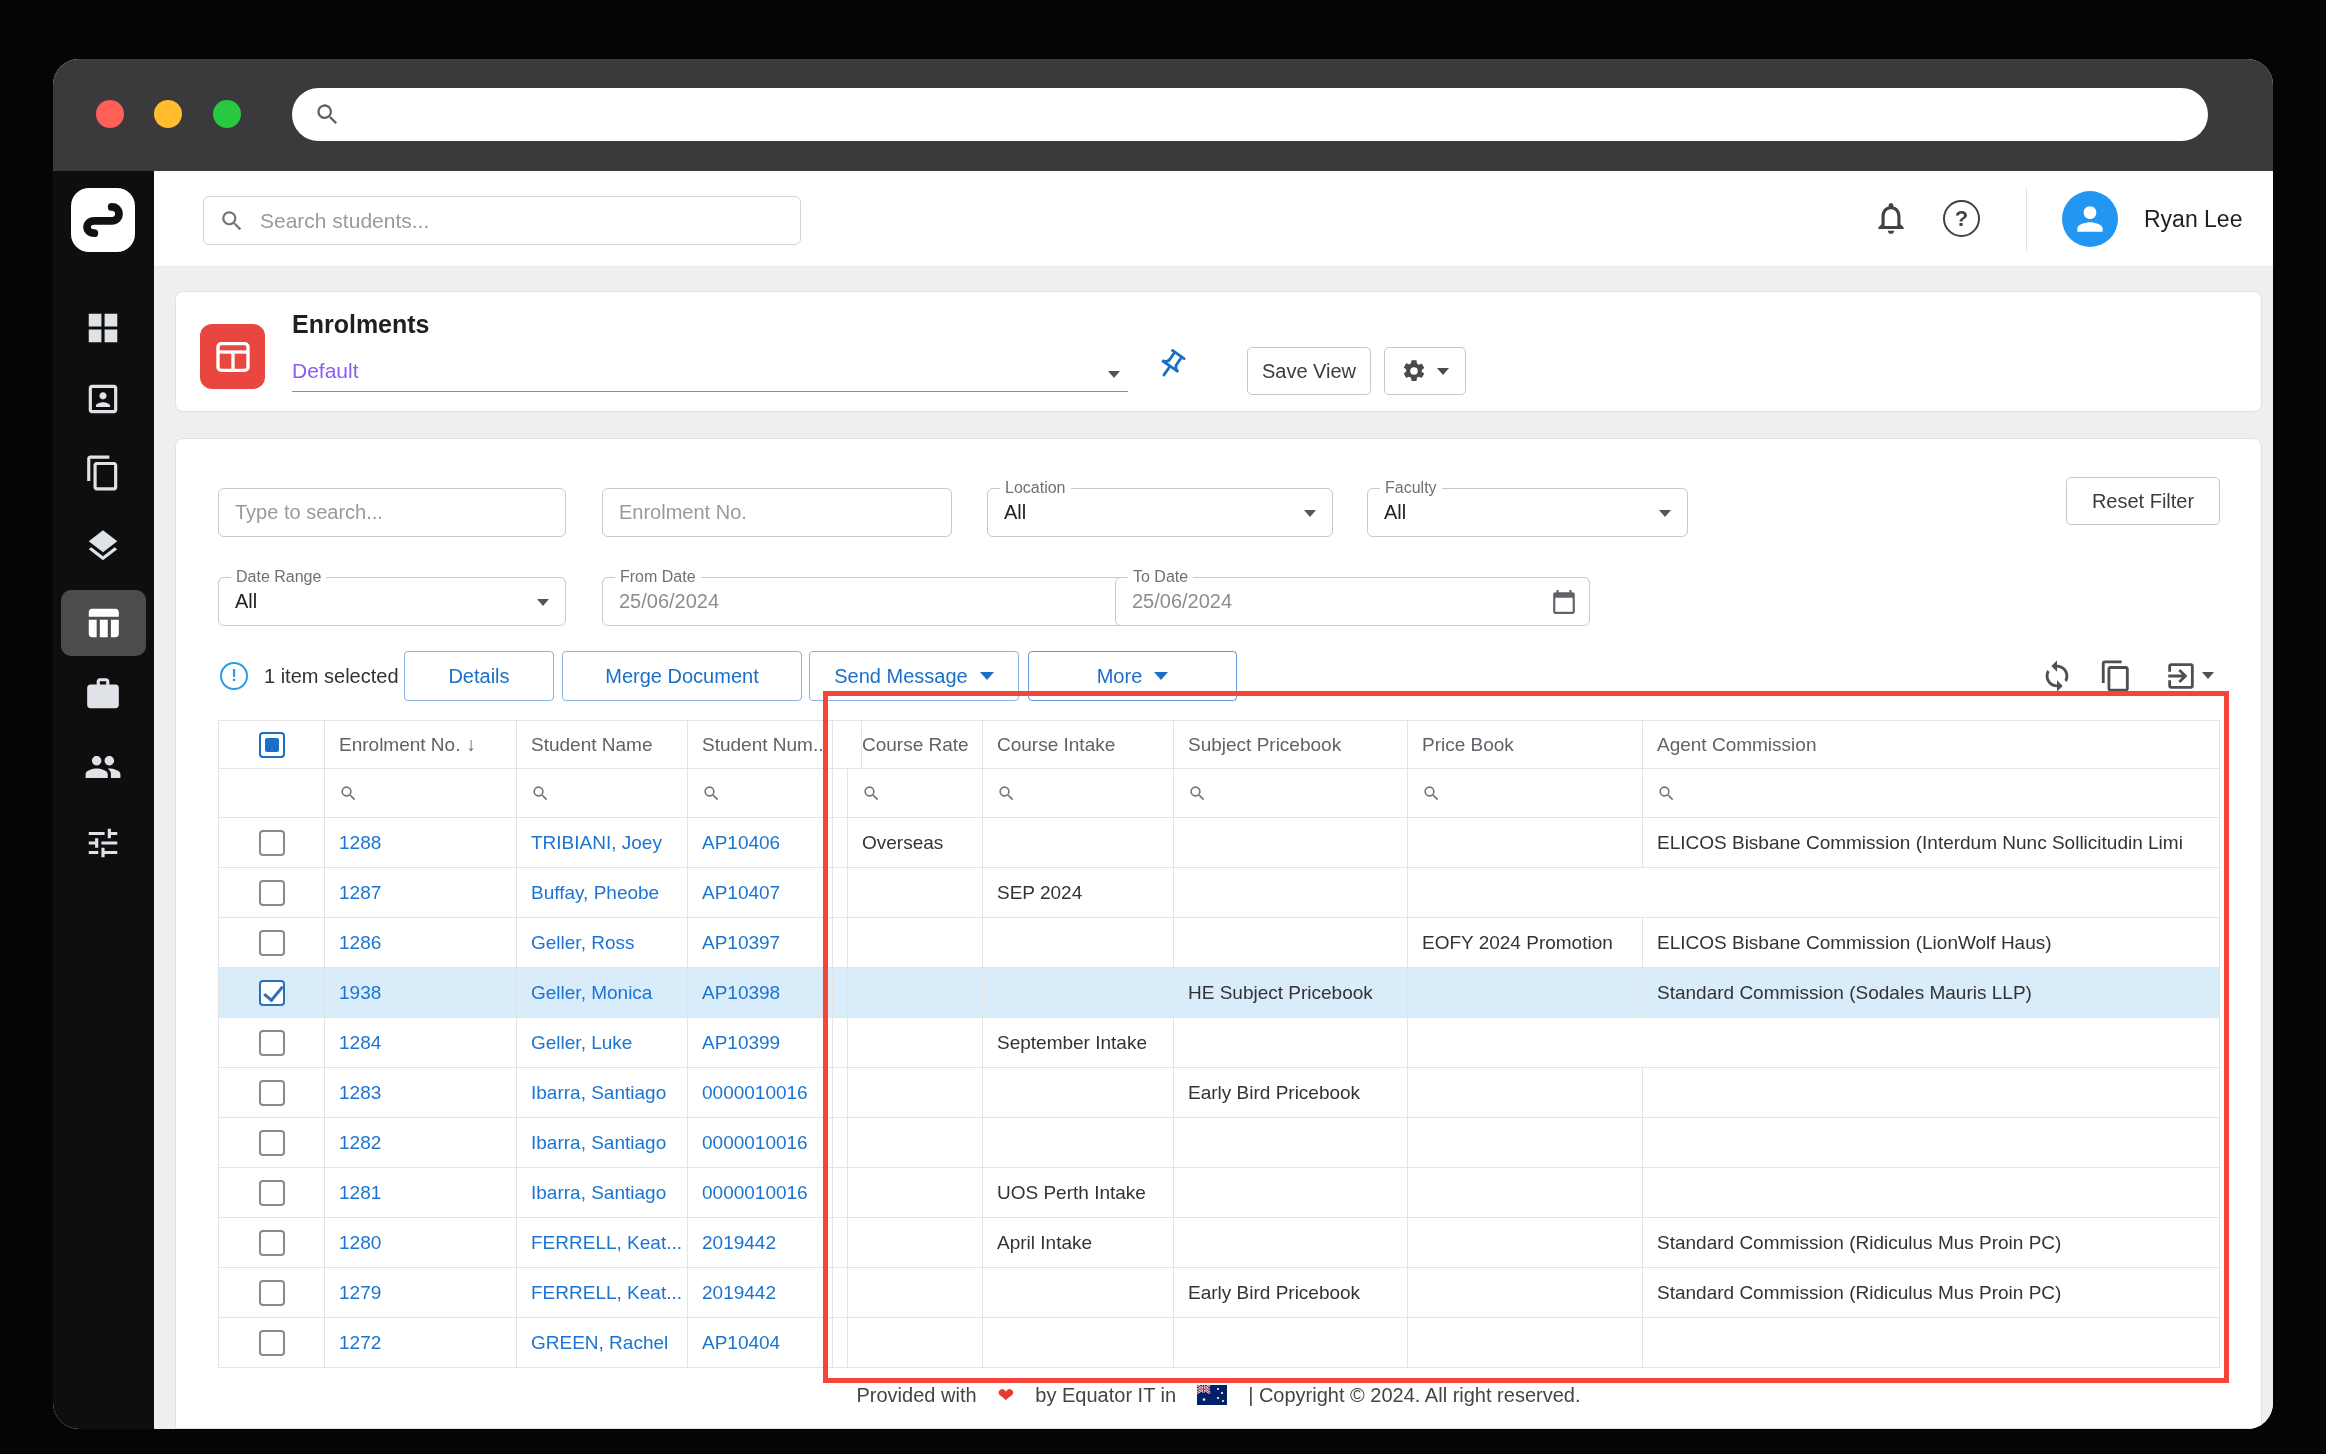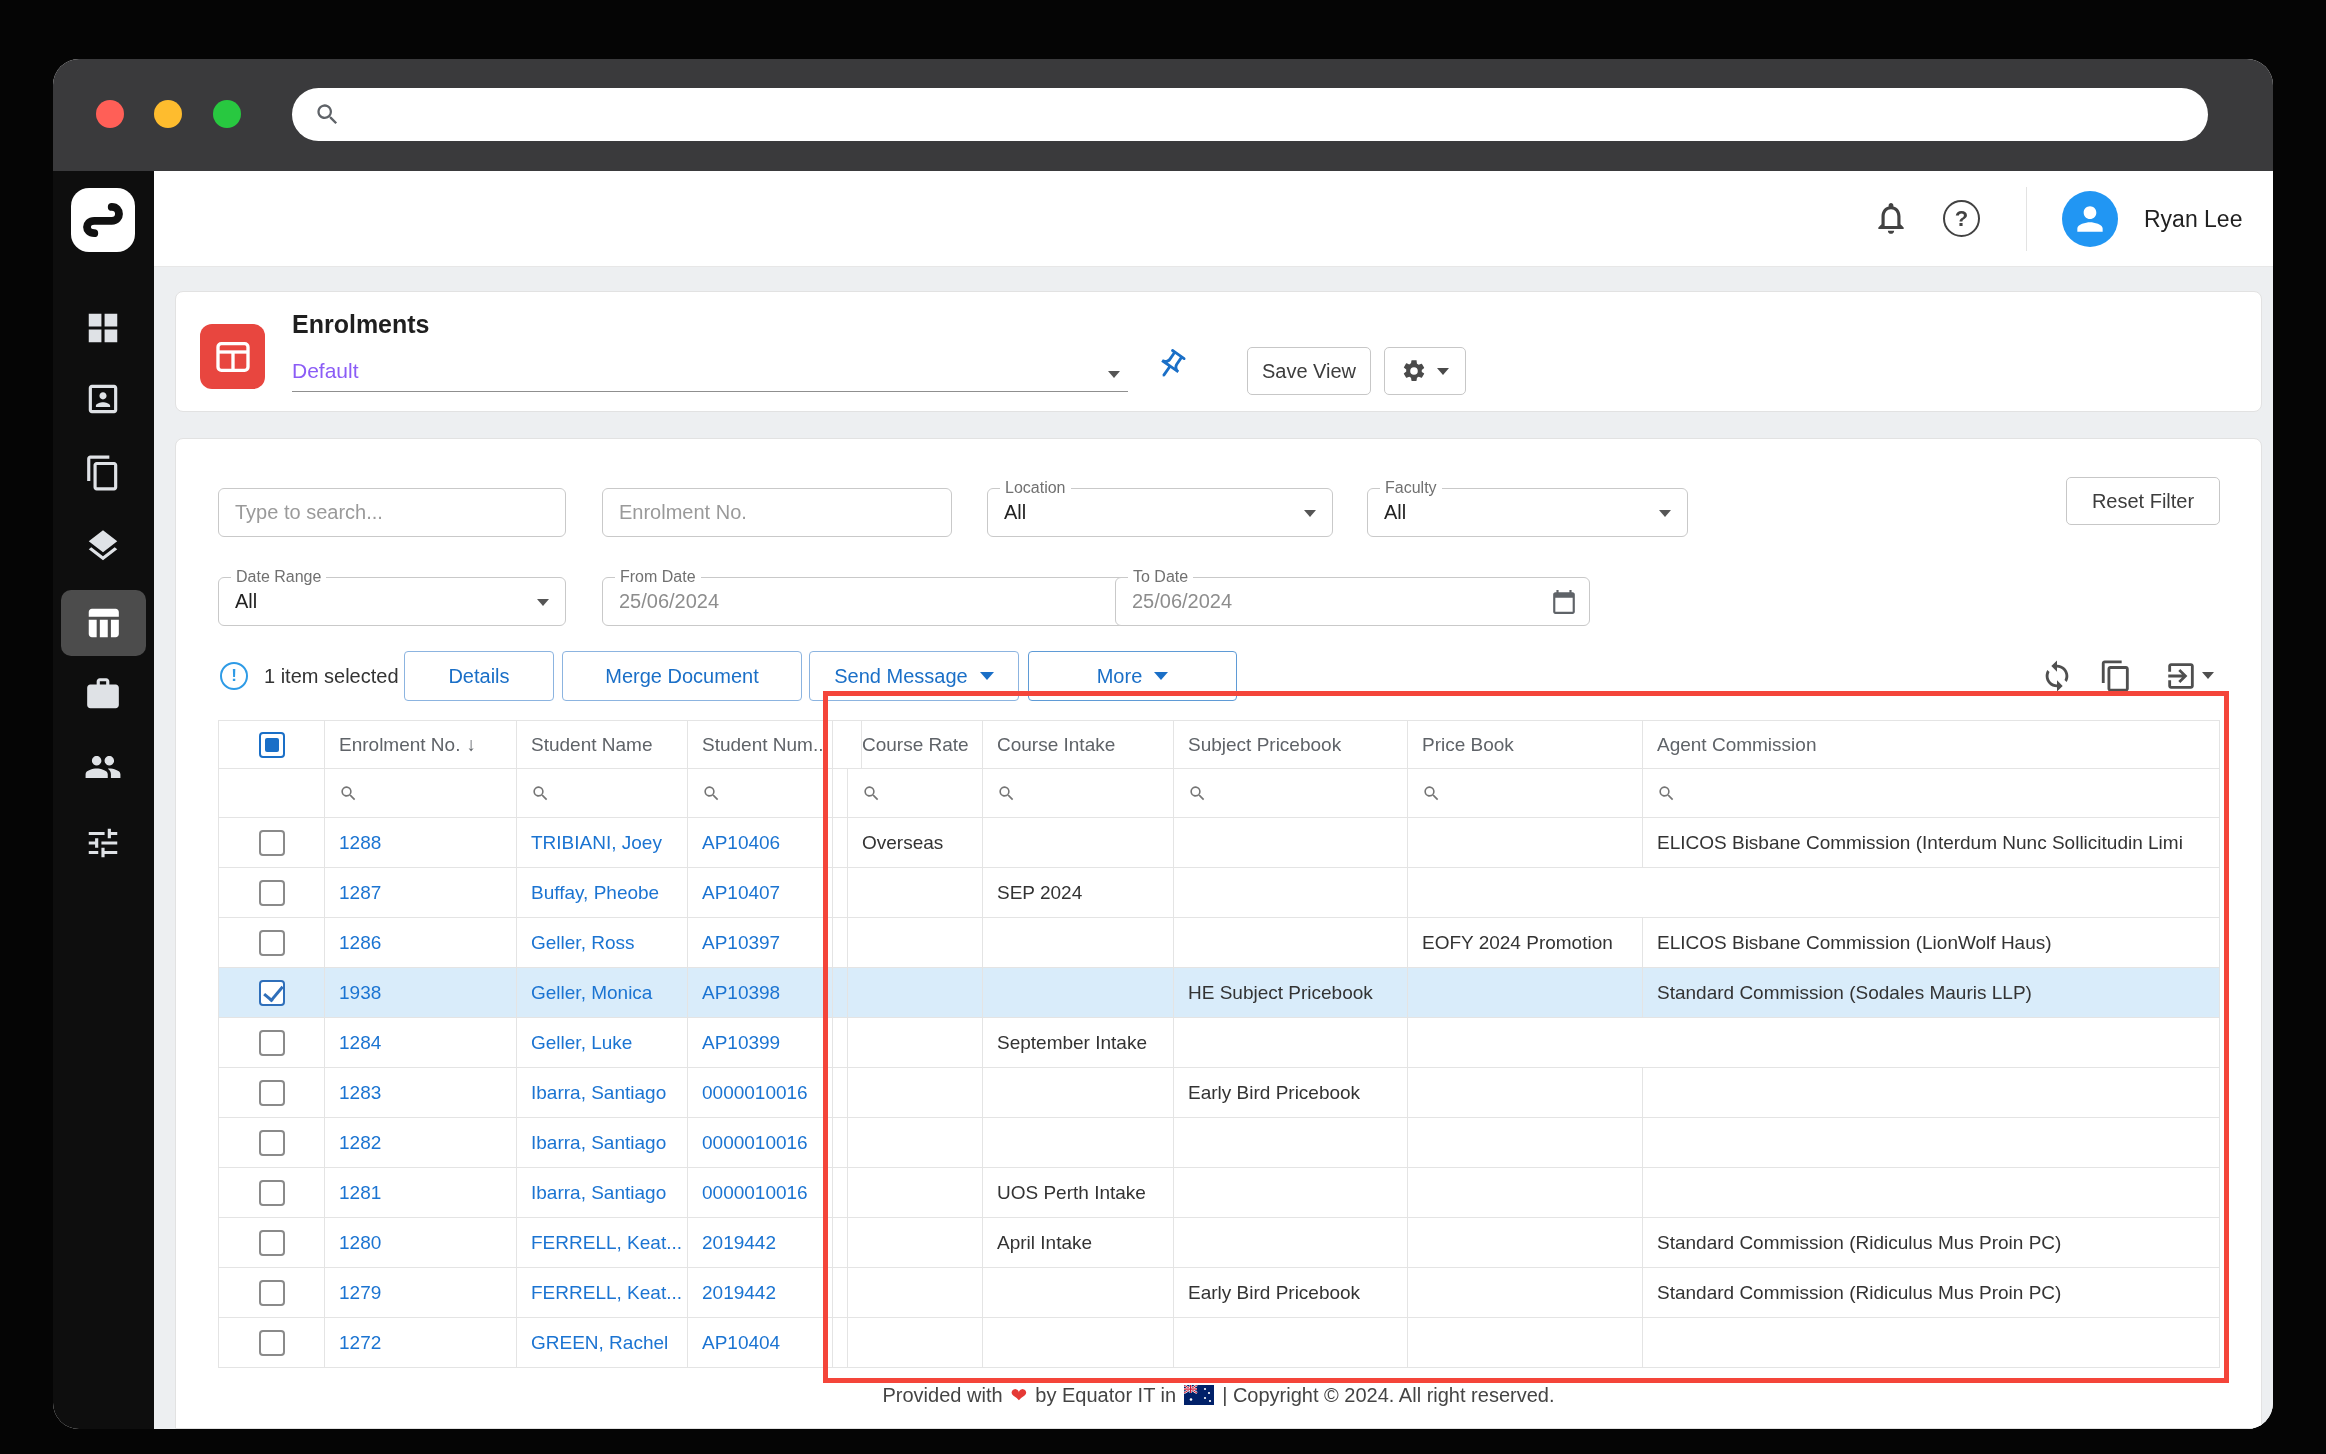--- a/index.html
+++ b/index.html
@@ -122,21 +122,21 @@
   .sort{margin-left:6px;font-size:19px;color:#5f6368;}
   .mini-mag{width:19px;height:19px;color:#757575;flex:0 0 auto;}
   .mini-mag svg{width:19px;height:19px;fill:currentColor;}
   .cb{width:26px;height:26px;border:2px solid #8a8a8a;border-radius:4px;background:#fff;position:relative;}
   .cb.checked{border-color:#2f6fba;}
   .cb.checked::after{content:"";position:absolute;left:7px;top:0px;width:8px;height:16px;border-right:3px solid #2f6fba;border-bottom:3px solid #2f6fba;transform:rotate(40deg);}
   .cb.indet{border-color:var(--accent-blue);}
   .cb.indet::after{content:"";position:absolute;inset:4px;background:var(--accent-blue);border-radius:2px;}
 
   
-  .footer{position:absolute;left:0;right:0;top:944px;display:flex;align-items:center;justify-content:center;gap:8px;font-size:20px;color:#444;}
+  .footer{position:absolute;left:0;right:0;top:944px;display:flex;align-items:center;justify-content:center;gap:21px;font-size:20px;color:#444;}
   .heart{color:#e53935;}
   .flag{width:30px;height:20px;display:inline-block;}
 
   
   .red-annot{position:absolute;left:770px;top:632px;width:1406px;height:692px;border:5px solid var(--annotation-red);z-index:50;pointer-events:none;}
 </style>
 </head>
 <body>
 
 <div class="stage">
@@ -182,20 +182,28 @@
           </svg></span>
       <span class="nav-icon" style="top:577px"><svg viewBox="0 0 24 24">
             <path d="M16 11c1.66 0 2.99-1.34 2.99-3S17.66 5 16 5c-1.66 0-3 1.34-3 3s1.34 3 3 3zm-8 0c1.66 0 2.99-1.34 2.99-3S9.66 5 8 5C6.34 5 5 6.34 5 8s1.34 3 3 3zm0 2c-2.33 0-7 1.17-7 3.5V19h14v-2.5c0-2.33-4.67-3.5-7-3.5zm8 0c-.29 0-.62.02-.97.05 1.16.84 1.97 1.97 1.97 3.45V19h6v-2.5c0-2.33-4.67-3.5-7-3.5z"></path>
           </svg></span>
       <span class="nav-icon" style="top:653px"><svg viewBox="0 0 24 24">
             <path d="M3 17v2h6v-2H3zM3 5v2h10V5H3zm10 16v-2h8v-2h-8v-2h-2v6h2zM7 9v2H3v2h4v2h2V9H7zm14 4v-2H11v2h10zm-6-4h2V7h4V5h-4V3h-2v6z"></path>
           </svg></span>
     </div>
 
     <div class="appbar">
+      <div class="appbar-search">
+        <span class="micon">
+          <svg viewBox="0 0 24 24" width="26" height="26" fill="currentColor">
+              <path d="M15.5 14h-.79l-.28-.27a6.5 6.5 0 1 0-.7.7l.27.28v.79l5 4.99L20.49 19zm-6 0A4.5 4.5 0 1 1 14 9.5 4.5 4.5 0 0 1 9.5 14z"></path>
+            </svg>
+        </span>
+        <input placeholder="Search students..." style="">
+      </div>
       <span class="bell">
         <svg viewBox="0 0 24 24">
             <path d="M12 22c1.1 0 2-.9 2-2h-4c0 1.1.9 2 2 2zm6-6v-5c0-3.07-1.63-5.64-4.5-6.32V4c0-.83-.67-1.5-1.5-1.5s-1.5.67-1.5 1.5v.68C7.64 5.36 6 7.92 6 11v5l-2 2v1h16v-1l-2-2zm-2 1H8v-6c0-2.48 1.51-4.5 4-4.5s4 2.02 4 4.5v6z"></path>
           </svg>
       </span>
       <span class="help"></span>
       <span class="hdr-div"></span>
       <span class="avatar">
         <svg viewBox="0 0 24 24">
             <path d="M12 12c2.21 0 4-1.79 4-4s-1.79-4-4-4-4 1.79-4 4 1.79 4 4 4zm0 2c-2.67 0-8 1.34-8 4v2h16v-2c0-2.66-5.33-4-8-4z"></path>

